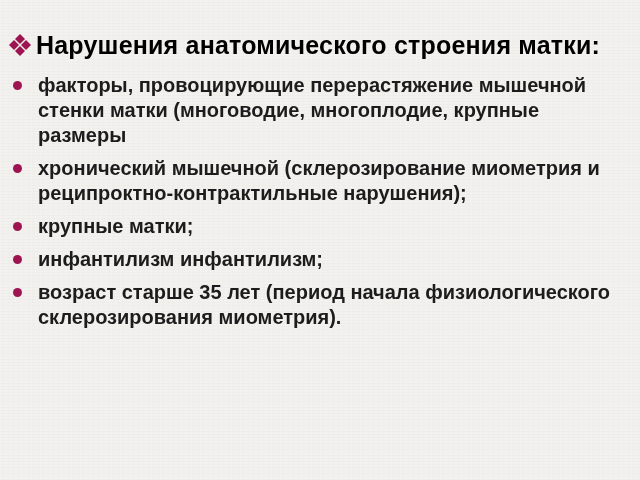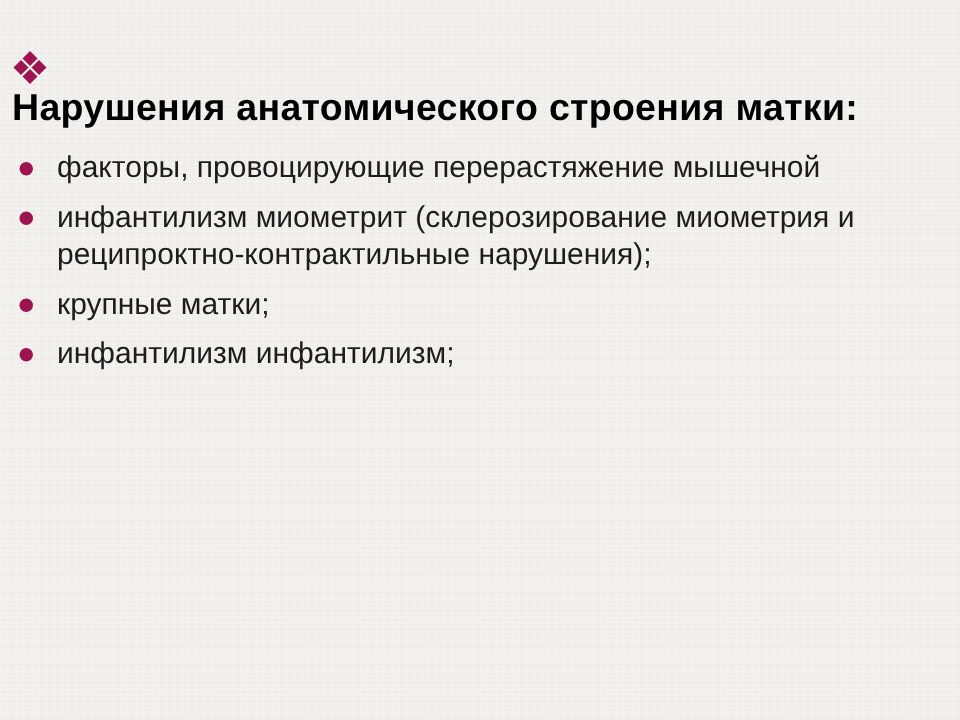--- a/index.html
+++ b/index.html
@@ -15,32 +15,32 @@
   }
   .slide{
     position:relative;width:640px;height:480px;box-sizing:border-box;
     padding:30px 8px 0 8px;
     background-color:var(--bg);
     background-image:
       repeating-linear-gradient(0deg, rgba(0,0,0,0.015) 0 1px, rgba(255,255,255,0) 1px 3px),
       repeating-linear-gradient(90deg, rgba(255,255,255,0.03) 0 2px, rgba(0,0,0,0.008) 2px 5px);
   }
   .title-row{
-    display:flex;align-items:flex-start;margin:0 0 12px 0;flex-direction:column;
+    display:flex;align-items:flex-start;margin:0 0 12px 0;
   }
   .diamond-icon{
     flex:0 0 auto;width:24px;height:24px;margin:3px 4px 0 0;
     color:var(--accent);
   }
   .title{
     margin:0;font-size:25px;line-height:31px;font-weight:bold;
     color:var(--title-text);letter-spacing:0.2px;
   }
   ul.bullet-list{
-    list-style:none;margin:0;padding:0;
+    list-style:none;margin:0;padding:0;font-weight:bold;
   }
   ul.bullet-list li{
     position:relative;padding-left:30px;margin:0 0 8px 0;
     font-size:20px;line-height:25px;color:var(--text);
   }
   .dot{
     position:absolute;left:5px;top:8px;width:9px;height:9px;border-radius:50%;
     background:var(--accent);
   }
   .line{display:block;}
@@ -59,42 +59,50 @@
     </svg>
     <h1 class="title">Нарушения анатомического строения матки:</h1>
   </div>
 
   <ul class="bullet-list">
 
     <li>
       <span class="dot"></span>
       <div class="item-text">
         <span class="line">факторы, провоцирующие перерастяжение мышечной</span>
+        <span class="line">стенки матки (многоводие, многоплодие, крупные размеры</span>
       </div>
     </li>
 
     <li>
       <span class="dot"></span>
       <div class="item-text">
-        <span class="line">инфантилизм миометрит (склерозирование миометрия и</span>
+        <span class="line">хронический мышечной (склерозирование миометрия и</span>
         <span class="line">реципроктно-контрактильные нарушения);</span>
       </div>
     </li>
 
     <li>
       <span class="dot"></span>
       <div class="item-text">
         <span class="line">крупные матки;</span>
       </div>
     </li>
 
 
 
     <li>
       <span class="dot"></span>
       <div class="item-text">
         <span class="line">инфантилизм инфантилизм;</span>
       </div>
     </li>
 
+    <li>
+      <span class="dot"></span>
+      <div class="item-text">
+        <span class="line">возраст старше 35 лет (период начала физиологического</span>
+        <span class="line">склерозирования миометрия).</span>
+      </div>
+    </li>
 
   </ul>
 </div>
 
 </body></html>

